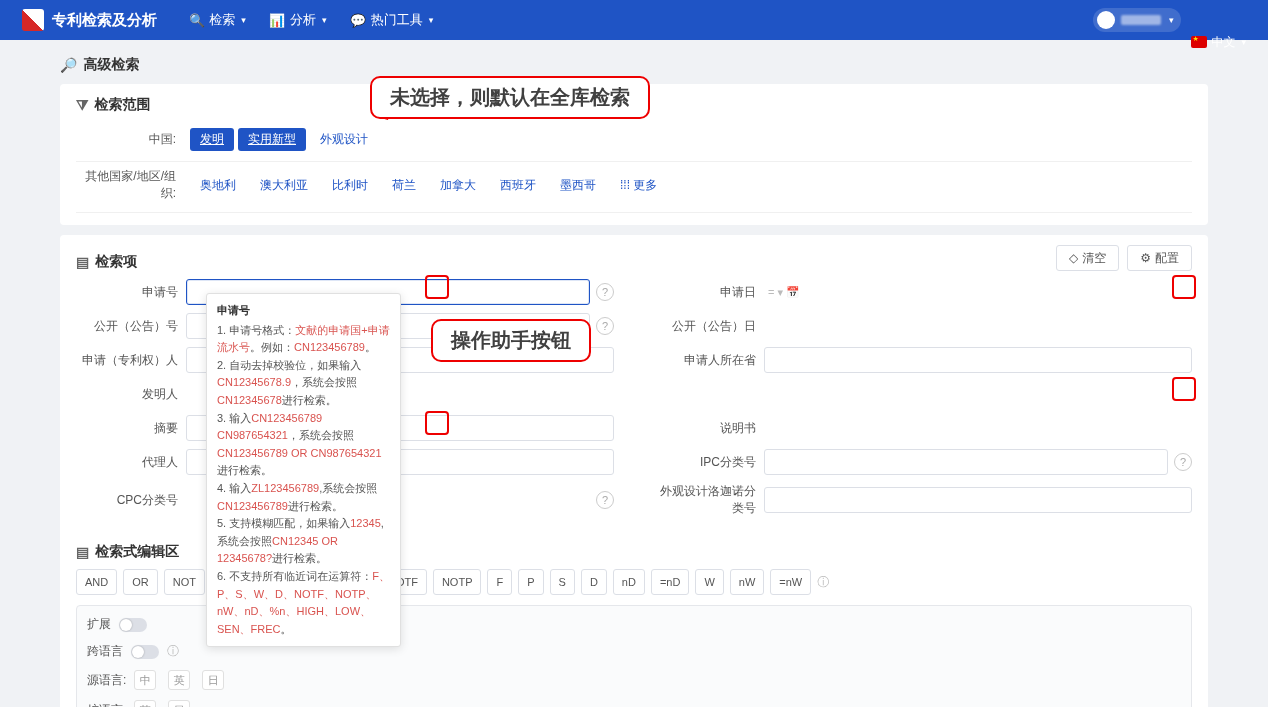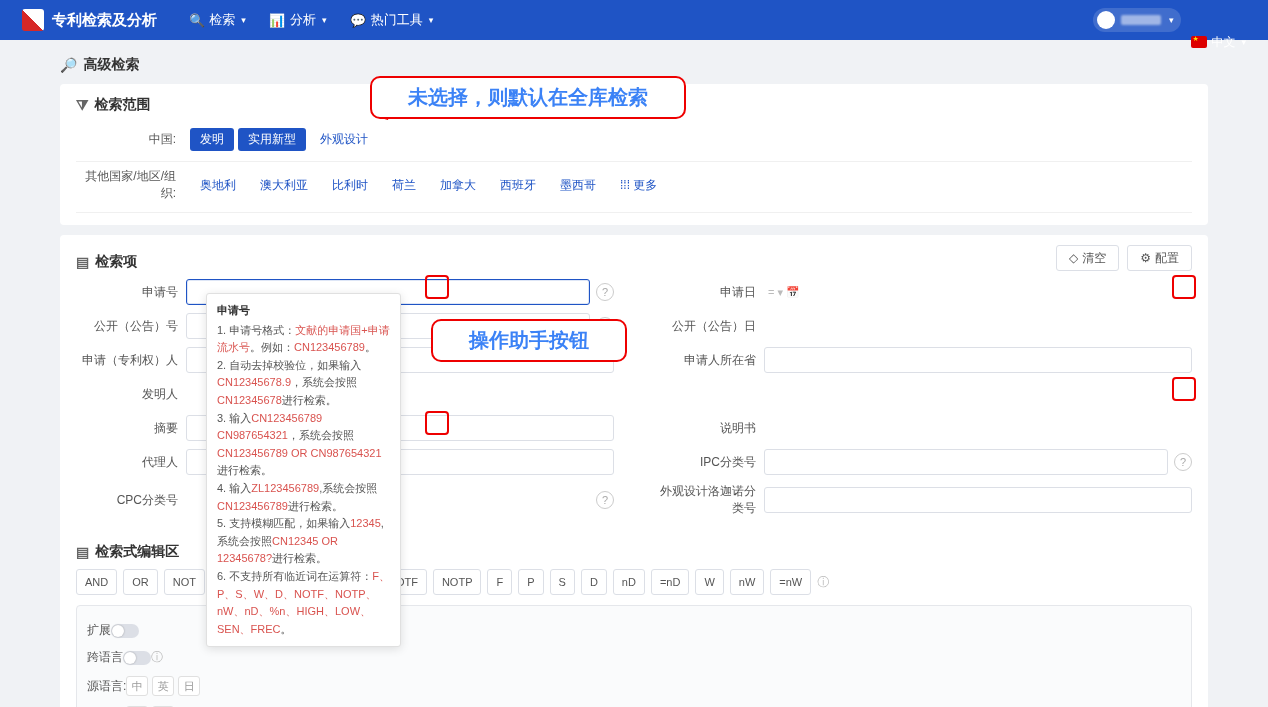--- a/index.html
+++ b/index.html
@@ -24,25 +24,25 @@
 
 .card { background: #fff; border-radius: 4px; padding: 12px 16px; margin-bottom: 10px; position: relative; }
 .section-title { display: flex; align-items: center; gap: 6px; font-size: 14px; font-weight: 600; margin-bottom: 8px; }
 .section-title .ico { color: #666; font-size: 14px; }
 
 
 .filter-row { display:flex; align-items:center; padding: 6px 0 10px; border-bottom: 1px solid #f0f0f0; flex-wrap: wrap; gap: 6px 4px;}
 .filter-row:last-child{border-bottom:none;}
 .filter-label { width: 110px; text-align: right; padding-right: 10px; color: #555; }
 .chip { display: inline-block; padding: 3px 10px; border-radius: 3px; cursor: pointer; font-size: 12px; color:#1f54c5;}
-.chip.solid { background: #1f54c5; color: #fff; }
+.chip.solid { background: #1f54c5; color: #fff; text-decoration: underline; }
 .chip.more { color:#1f54c5; }
 
 
-.annot { position: absolute; border: 2.5px solid #e00; background: #fff; color: #3b82f6; font-size: 20px; font-weight: 700; padding: 6px 36px; border-radius: 10px; z-index: 30; white-space: nowrap;}
+.annot { position: absolute; border: 2.5px solid #e00; background: #fff; color: #404040; font-size: 20px; font-weight: 700; padding: 6px 18px; border-radius: 10px; z-index: 30; white-space: nowrap;}
 .annot-tail { position: absolute; width: 0; height: 0; border: 10px solid transparent; z-index:29;}
 .red-frame { position:absolute; border:2.5px solid #e00; border-radius:4px; pointer-events:none; z-index:25;}
 
 
 .form-card .grid { display:grid; grid-template-columns: 1fr 1fr; gap: 8px 40px; }
 .form-field { display: flex; align-items: center; }
 .form-field .flabel { width: 110px; text-align: right; padding-right: 8px; color: #555; font-size: 12px; }
 .form-field .fctrl { flex: 1; display:flex; align-items:center; }
 .form-field input[type=text] { flex:1; height: 26px; border: 1px solid #dcdfe6; border-radius: 3px; padding: 0 6px; font-size:12px;}
 .form-field input.focused { border-color:#1f54c5; box-shadow:0 0 0 1px rgba(31,84,197,.15) inset; }
@@ -58,21 +58,21 @@
 .tooltip .hl { color:#d9534f; }
 
 
 .op-row { display:flex; flex-wrap:wrap; gap:6px; align-items:center;}
 .op-btn { border:1px solid #dcdfe6; background:#fff; height:24px; padding:12px 8px; border-radius:3px; display:inline-flex; align-items:center; font-size:11px; color:#555; cursor:pointer;}
 .op-input{ width:36px; height:24px; border:1px solid #dcdfe6; border-radius:3px; text-align:center; font-size:11px;}
 
 
 .expr-area{ margin-top:10px; }
 .editor{ border:1px solid #e5e7eb; border-radius:4px; min-height:160px; background:#fafbfc; padding:10px; }
-.ed-row{ display:flex; align-items:center; margin-bottom:10px; font-size:12px; color:#555;margin-top:6px;}
+.ed-row{ display:flex; align-items:center; gap:8px; margin-bottom:10px; font-size:12px; color:#555;}
 .toggle{ width:28px; height:14px; border-radius:7px; background:#dcdfe6; position:relative; display:inline-block;}
 .toggle::after{content:"";width:12px;height:12px;border-radius:50%;background:#fff;position:absolute;top:1px;left:1px;box-shadow:0 0 2px rgba(0,0,0,.3);}
 .lang-chips .lchip{ display:inline-flex; align-items:center; justify-content:center; width:22px; height:20px; border:1px solid #e0e0e0; border-radius:3px; margin-right:4px; color:#999; font-size:11px; background:#fff;}
 .info-ico{ color:#bbb; font-size:12px;}
 </style>
 </head>
 <body>
 
 <div class="topnav">
   <div class="logo">

